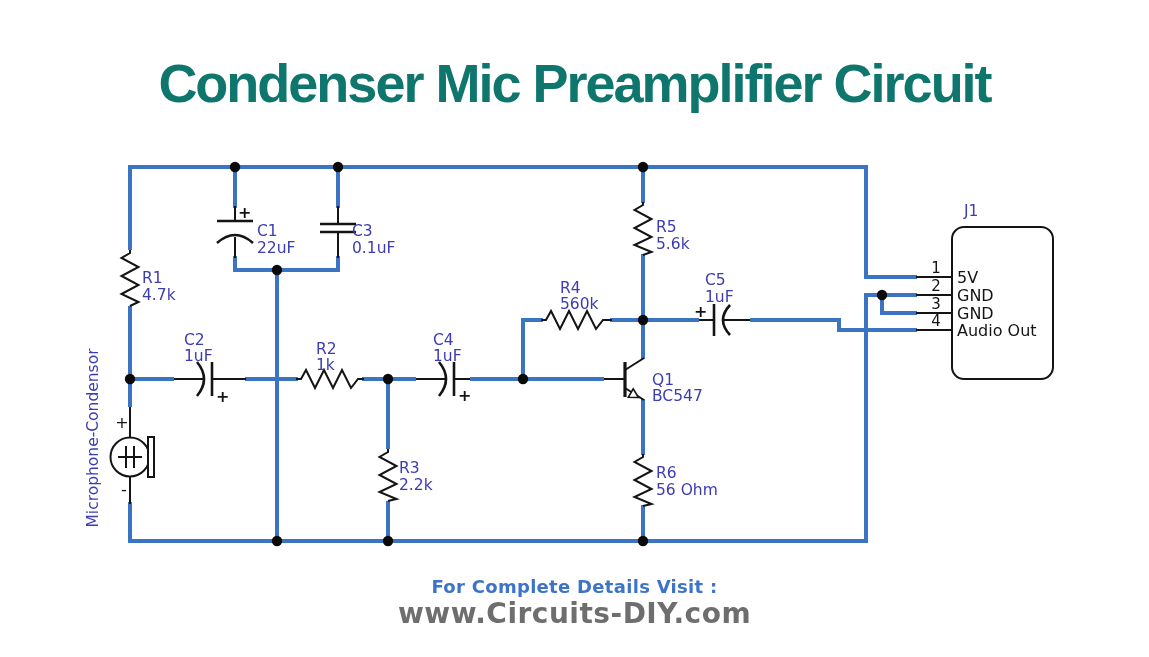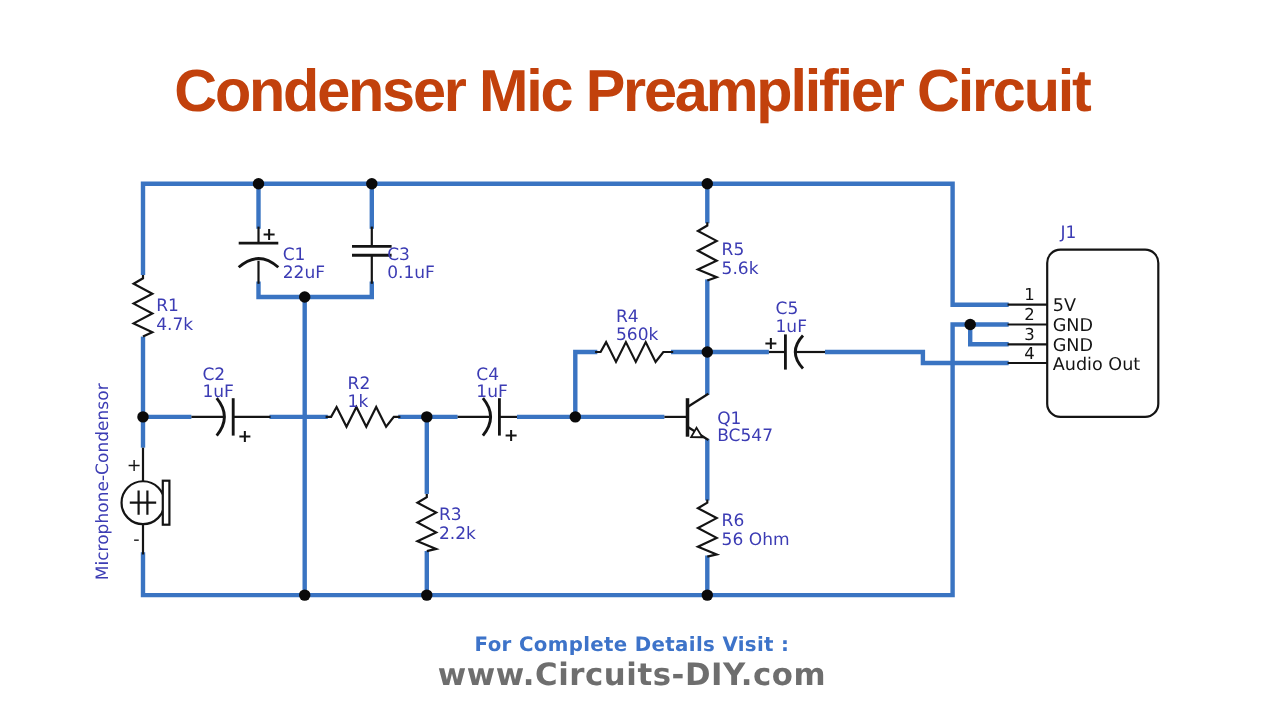--- a/index.html
+++ b/index.html
@@ -11,21 +11,21 @@
     font-family:"DejaVu Sans", sans-serif;
   }
   .title{
     position:absolute;
     top:52px;left:0;width:1149px;
     text-align:center;
     font-family:"Liberation Sans", sans-serif;
     font-weight:700;
     font-size:54px;
     letter-spacing:-2px;
-    color:#c2410c;
+    color:#0f766e;
     margin:0;
   }
   .circuit-svg{position:absolute;left:0;top:0;}
   .wire{stroke:#3a74c2;stroke-width:4;fill:none;}
   .sym{stroke:#141414;stroke-width:2;fill:none;}
   .sym-thick{stroke:#141414;stroke-width:2.6;fill:none;}
   .lbl{fill:#3c3cb4;font-size:15.5px;}
   .blk{fill:#141414;font-size:16px;}
   .pin-num{fill:#141414;font-size:15px;}
   .dot{fill:#0a0a0a;}

